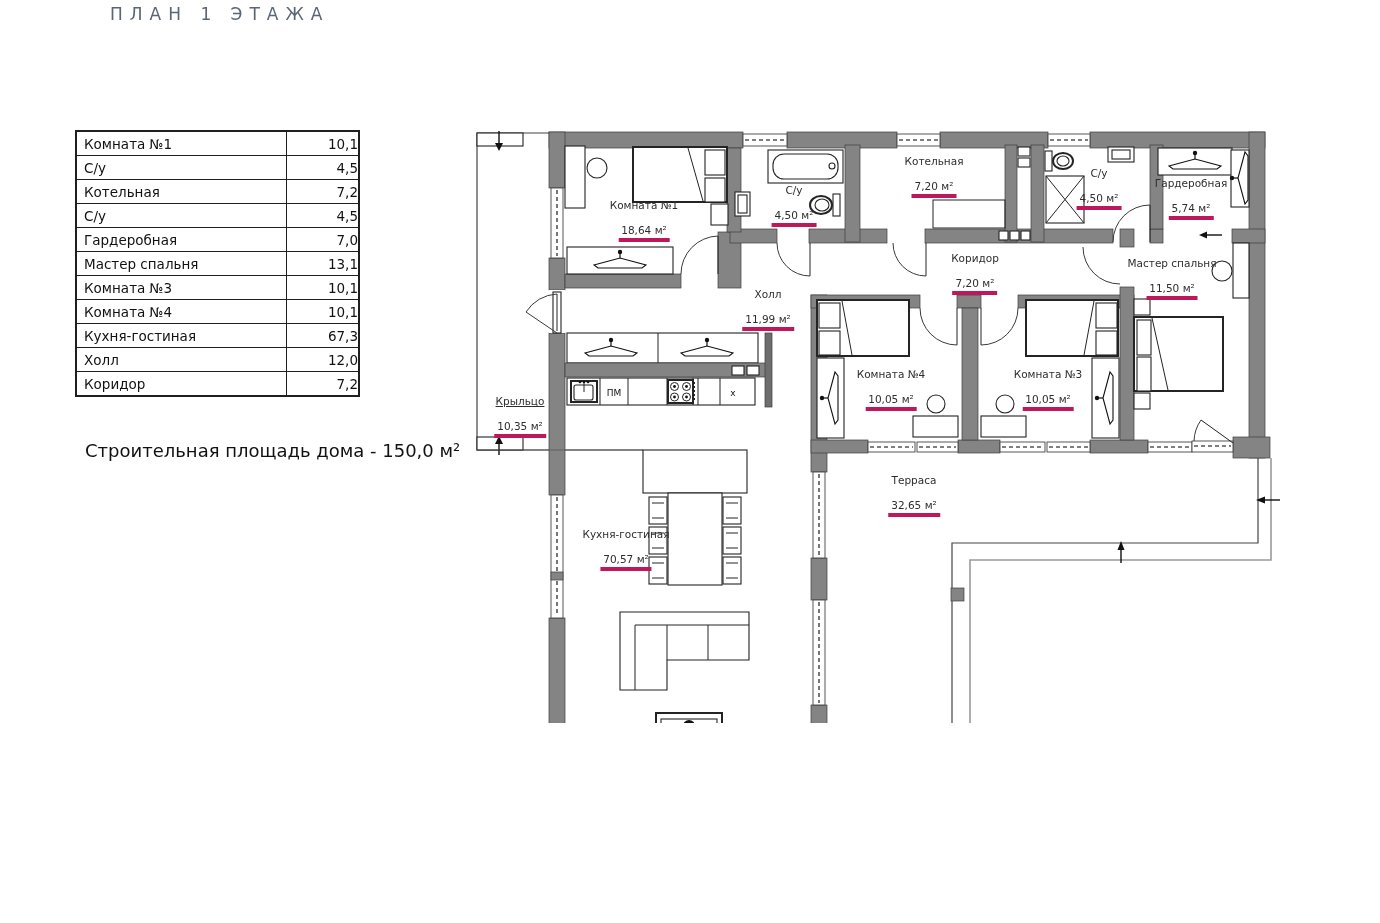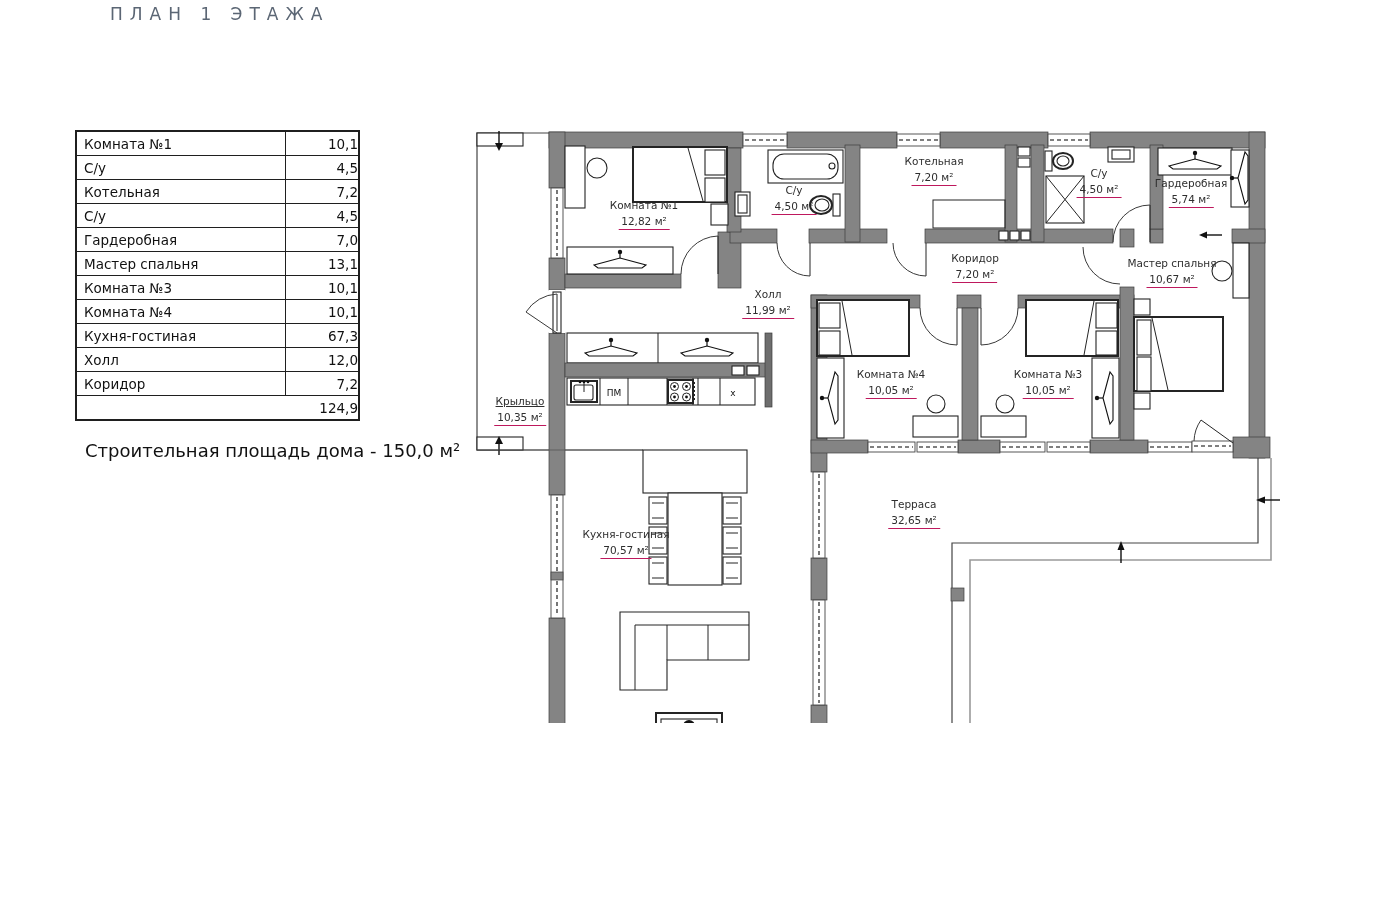--- a/index.html
+++ b/index.html
@@ -14,21 +14,21 @@
   .spec-table td.nm{padding-left:7px;text-align:left;width:209px;}
   .spec-table td.vl{text-align:right;width:74px;}
   .spec-table tr.total td{border-top:1.5px solid #1f1f1f;}
   .spec-table tr.total td.nm{border-right:none;}
   .spec-table tr.total td.vl{border-left:none;}
   .note{position:absolute;left:85px;top:440px;font-size:18px;color:#111;}
   
   .room-label{position:absolute;transform:translateX(-50%);text-align:center;
               font-size:10.5px;line-height:13px;color:#2e2e2e;white-space:nowrap;}
   .room-label .rl-area{margin-top:3px;display:inline-block;}
-  .room-label .rl-area span{border-bottom:1px solid #be185d;padding:0 3px 1px 3px;display:inline-block;}
+  .room-label .rl-area span{border-bottom:4px solid #be185d;padding:0 3px 1px 3px;display:inline-block;margin-top:9px;}
   svg{position:absolute;left:0;top:0;}
   svg text{font-family:"DejaVu Sans",sans-serif;}
 </style>
 </head>
 <body>
 
 <div id="canvas">
 
   <div class="title">ПЛАН 1 ЭТАЖА</div>
 
@@ -70,24 +70,20 @@
           <td class="nm">Кухня-гостиная</td>
           <td class="vl">67,3</td>
         </tr>
       <tr>
           <td class="nm">Холл</td>
           <td class="vl">12,0</td>
         </tr>
       <tr>
           <td class="nm">Коридор</td>
           <td class="vl">7,2</td>
-        </tr>
-      <tr class="total">
-          <td class="nm"></td>
-          <td class="vl">124,9</td>
         </tr>
     </tbody>
   </table>
 
   <div class="note">Строительная площадь дома - 150,0 м²</div>
 
   <svg width="1380" height="923" viewBox="0 0 1380 923">
     <defs>
       <g id="hangerH">
         <circle cx="0" cy="-6" r="2.2" fill="#111"></circle>
@@ -440,21 +436,21 @@
         <rect class="furn2" x="656" y="713" width="66" height="22"></rect>
         <rect class="furn" x="661" y="719" width="56" height="14"></rect>
         <circle cx="689" cy="726" r="6" fill="#111"></circle>
         <path d="M683,726 a6,6 0 0 0 12,0 Z" fill="#fff" stroke="#111" stroke-width="0.8"></path>
       </g>
     </g>
   </svg>
 
   <div class="room-label" style="left:644px;top:199px;">
     <div class="rl-name">Комната №1</div>
-    <div class="rl-area"><span>12,82 м²</span></div>
+    <div class="rl-area"><span>18,64 м²</span></div>
   </div>
   <div class="room-label" style="left:794px;top:184px;">
     <div class="rl-name">С/у</div>
     <div class="rl-area"><span>4,50 м²</span></div>
   </div>
   <div class="room-label" style="left:934px;top:155px;">
     <div class="rl-name">Котельная</div>
     <div class="rl-area"><span>7,20 м²</span></div>
   </div>
   <div class="room-label" style="left:1099px;top:167px;">
@@ -464,21 +460,21 @@
   <div class="room-label" style="left:1191px;top:177px;">
     <div class="rl-name">Гардеробная</div>
     <div class="rl-area"><span>5,74 м²</span></div>
   </div>
   <div class="room-label" style="left:975px;top:252px;">
     <div class="rl-name">Коридор</div>
     <div class="rl-area"><span>7,20 м²</span></div>
   </div>
   <div class="room-label" style="left:1172px;top:257px;">
     <div class="rl-name">Мастер спальня</div>
-    <div class="rl-area"><span>10,67 м²</span></div>
+    <div class="rl-area"><span>11,50 м²</span></div>
   </div>
   <div class="room-label" style="left:768px;top:288px;">
     <div class="rl-name">Холл</div>
     <div class="rl-area"><span>11,99 м²</span></div>
   </div>
   <div class="room-label" style="left:891px;top:368px;">
     <div class="rl-name">Комната №4</div>
     <div class="rl-area"><span>10,05 м²</span></div>
   </div>
   <div class="room-label" style="left:1048px;top:368px;">
@@ -486,18 +482,18 @@
     <div class="rl-area"><span>10,05 м²</span></div>
   </div>
   <div class="room-label" style="left:520px;top:395px;text-decoration:underline;">
     <div class="rl-name">Крыльцо</div>
     <div class="rl-area"><span>10,35 м²</span></div>
   </div>
   <div class="room-label" style="left:626px;top:528px;">
     <div class="rl-name">Кухня-гостиная</div>
     <div class="rl-area"><span>70,57 м²</span></div>
   </div>
-  <div class="room-label" style="left:914px;top:498px;">
+  <div class="room-label" style="left:914px;top:474px;">
     <div class="rl-name">Терраса</div>
     <div class="rl-area"><span>32,65 м²</span></div>
   </div>
 
 </div>
 
 </body></html>

